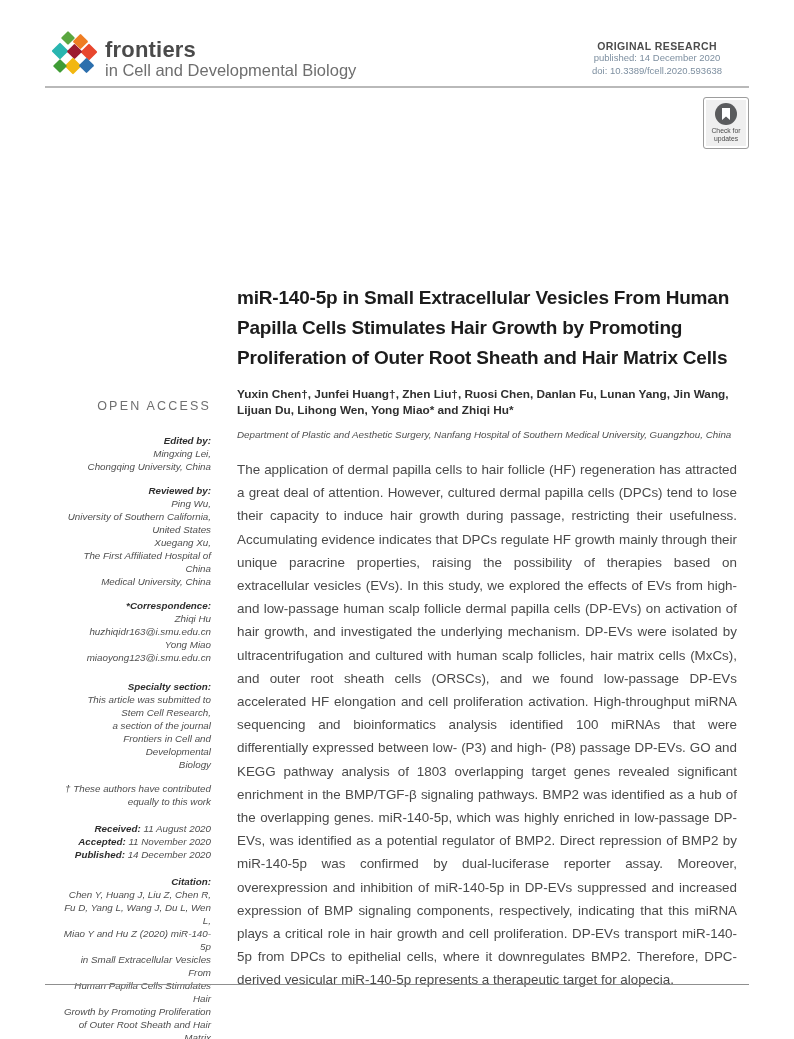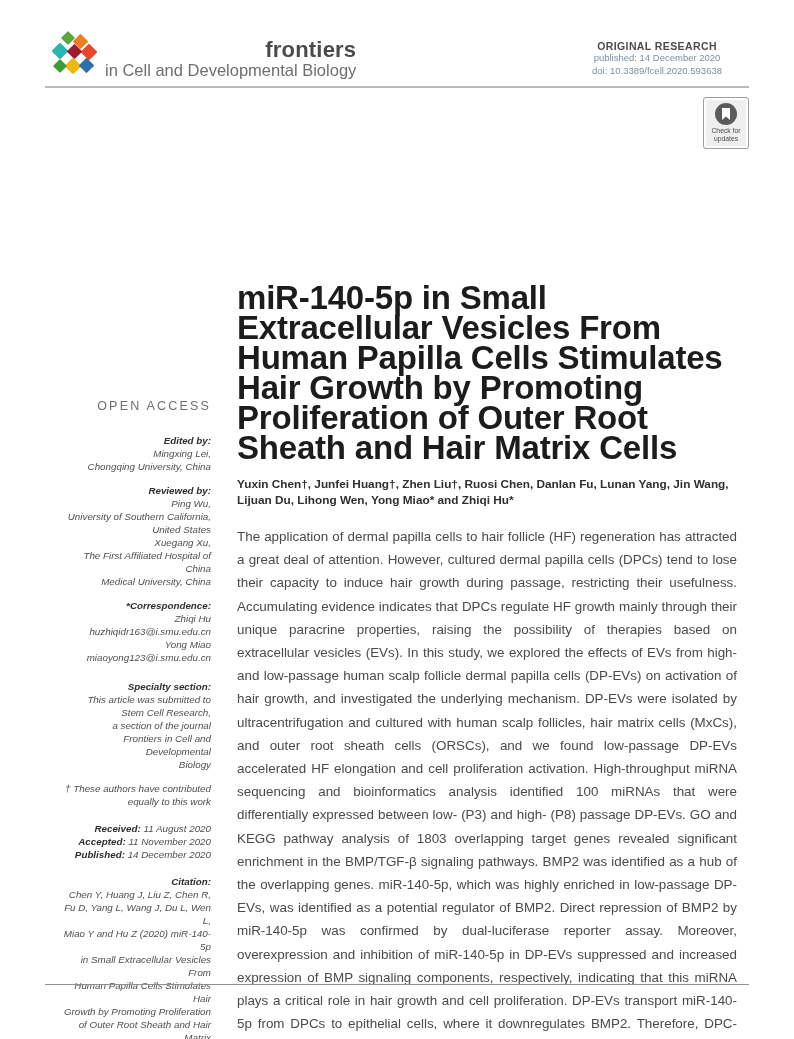--- a/index.html
+++ b/index.html
@@ -6,21 +6,21 @@
   .page{
     position:relative;width:794px;height:1039px;margin:0 auto;
     background:#ffffff;overflow:hidden;
     font-family:"Liberation Sans","DejaVu Sans",sans-serif;
     -webkit-font-smoothing:antialiased;
   }
   
   .logo-mark{position:absolute;left:52px;top:33px;width:46px;height:50px;}
   .cube{position:absolute;transform:rotate(45deg);border-radius:1px;}
   .brand{position:absolute;left:105px;top:40px;}
-  .brand-name{font-size:22px;font-weight:bold;color:#4a4a4a;letter-spacing:.2px;line-height:20px;text-align:right;}
+  .brand-name{font-size:22px;font-weight:bold;color:#4a4a4a;letter-spacing:.2px;line-height:20px;}
   .brand-sub{font-size:16.5px;color:#6e6e6e;line-height:19px;margin-top:1px;}
   .header-right{position:absolute;right:72px;top:40px;text-align:center;}
   .article-type{font-size:10.5px;font-weight:bold;color:#4d4d4d;letter-spacing:.4px;}
   .pub-line,.doi-line{font-size:9.5px;color:#7d8fa0;line-height:12.5px;}
   .header-rule{position:absolute;left:45px;top:86px;width:704px;height:2px;background:#b9b9b9;}
   
   .badge{
     position:absolute;left:703px;top:97px;width:44px;height:50px;
     background:#efefef;border:1px solid #9d9d9d;border-radius:3px;
     box-shadow:inset 0 0 0 2px #ffffff;
@@ -36,21 +36,21 @@
   .open-access{font-size:12.5px;color:#6f6f6f;letter-spacing:2.2px;margin-bottom:21px;}
   .sb-block{margin-bottom:11px;font-style:italic;}
   .sb-label{font-size:9.8px;font-weight:bold;color:#2e2e2e;line-height:13px;}
   .sb-line{font-size:9.8px;color:#4f4f4f;line-height:13px;}
   .sb-date-row{font-size:9.8px;line-height:13px;}
   .sb-date-row .lbl{font-weight:bold;color:#2e2e2e;}
   .sb-date-row .val{color:#4f4f4f;}
   
   .main{position:absolute;left:237px;top:283px;width:500px;}
   .title{
-    margin:0;font-size:33px;line-height:30px;font-weight:bold;
+    margin:0;font-size:19px;line-height:30px;font-weight:bold;
     color:#1c1c1c;letter-spacing:-.2px;
   }
   .authors{margin:13px 0 0 0;font-size:11.8px;line-height:16px;font-weight:bold;color:#2f2f2f;}
   .affiliation{margin:10px 0 0 0;font-size:9.8px;font-style:italic;color:#4f4f4f;line-height:13px;}
   .abstract{margin:17px 0 0 0;font-size:13.4px;line-height:23.2px;color:#4a4a4a;text-align:justify;}
   
   .footer-rule{position:absolute;left:45px;top:984px;width:704px;height:1px;background:#8f8f8f;}
   .footer{
     position:absolute;left:57px;top:993px;width:680px;
     display:flex;justify-content:space-between;align-items:baseline;
@@ -172,19 +172,20 @@
           <div class="sb-line">Human Papilla Cells Stimulates Hair</div>
           <div class="sb-line">Growth by Promoting Proliferation</div>
           <div class="sb-line">of Outer Root Sheath and Hair Matrix</div>
         </div>
     </section>
   </aside>
 
   <main class="main">
     <h1 class="title">miR-140-5p in Small Extracellular Vesicles From Human Papilla Cells Stimulates Hair Growth by Promoting Proliferation of Outer Root Sheath and Hair Matrix Cells</h1>
     <p class="authors">Yuxin Chen†, Junfei Huang†, Zhen Liu†, Ruosi Chen, Danlan Fu, Lunan Yang, Jin Wang, Lijuan Du, Lihong Wen, Yong Miao* and Zhiqi Hu*</p>
+    <p class="affiliation">Department of Plastic and Aesthetic Surgery, Nanfang Hospital of Southern Medical University, Guangzhou, China</p>
     <p class="abstract">The application of dermal papilla cells to hair follicle (HF) regeneration has attracted a great deal of attention. However, cultured dermal papilla cells (DPCs) tend to lose their capacity to induce hair growth during passage, restricting their usefulness. Accumulating evidence indicates that DPCs regulate HF growth mainly through their unique paracrine properties, raising the possibility of therapies based on extracellular vesicles (EVs). In this study, we explored the effects of EVs from high- and low-passage human scalp follicle dermal papilla cells (DP-EVs) on activation of hair growth, and investigated the underlying mechanism. DP-EVs were isolated by ultracentrifugation and cultured with human scalp follicles, hair matrix cells (MxCs), and outer root sheath cells (ORSCs), and we found low-passage DP-EVs accelerated HF elongation and cell proliferation activation. High-throughput miRNA sequencing and bioinformatics analysis identified 100 miRNAs that were differentially expressed between low- (P3) and high- (P8) passage DP-EVs. GO and KEGG pathway analysis of 1803 overlapping target genes revealed significant enrichment in the BMP/TGF-β signaling pathways. BMP2 was identified as a hub of the overlapping genes. miR-140-5p, which was highly enriched in low-passage DP-EVs, was identified as a potential regulator of BMP2. Direct repression of BMP2 by miR-140-5p was confirmed by dual-luciferase reporter assay. Moreover, overexpression and inhibition of miR-140-5p in DP-EVs suppressed and increased expression of BMP signaling components, respectively, indicating that this miRNA plays a critical role in hair growth and cell proliferation. DP-EVs transport miR-140-5p from DPCs to epithelial cells, where it downregulates BMP2. Therefore, DPC-derived vesicular miR-140-5p represents a therapeutic target for alopecia.</p>
 
   </main>
 
   <div class="footer-rule"></div>
 
 </div>
 
 </body></html>

